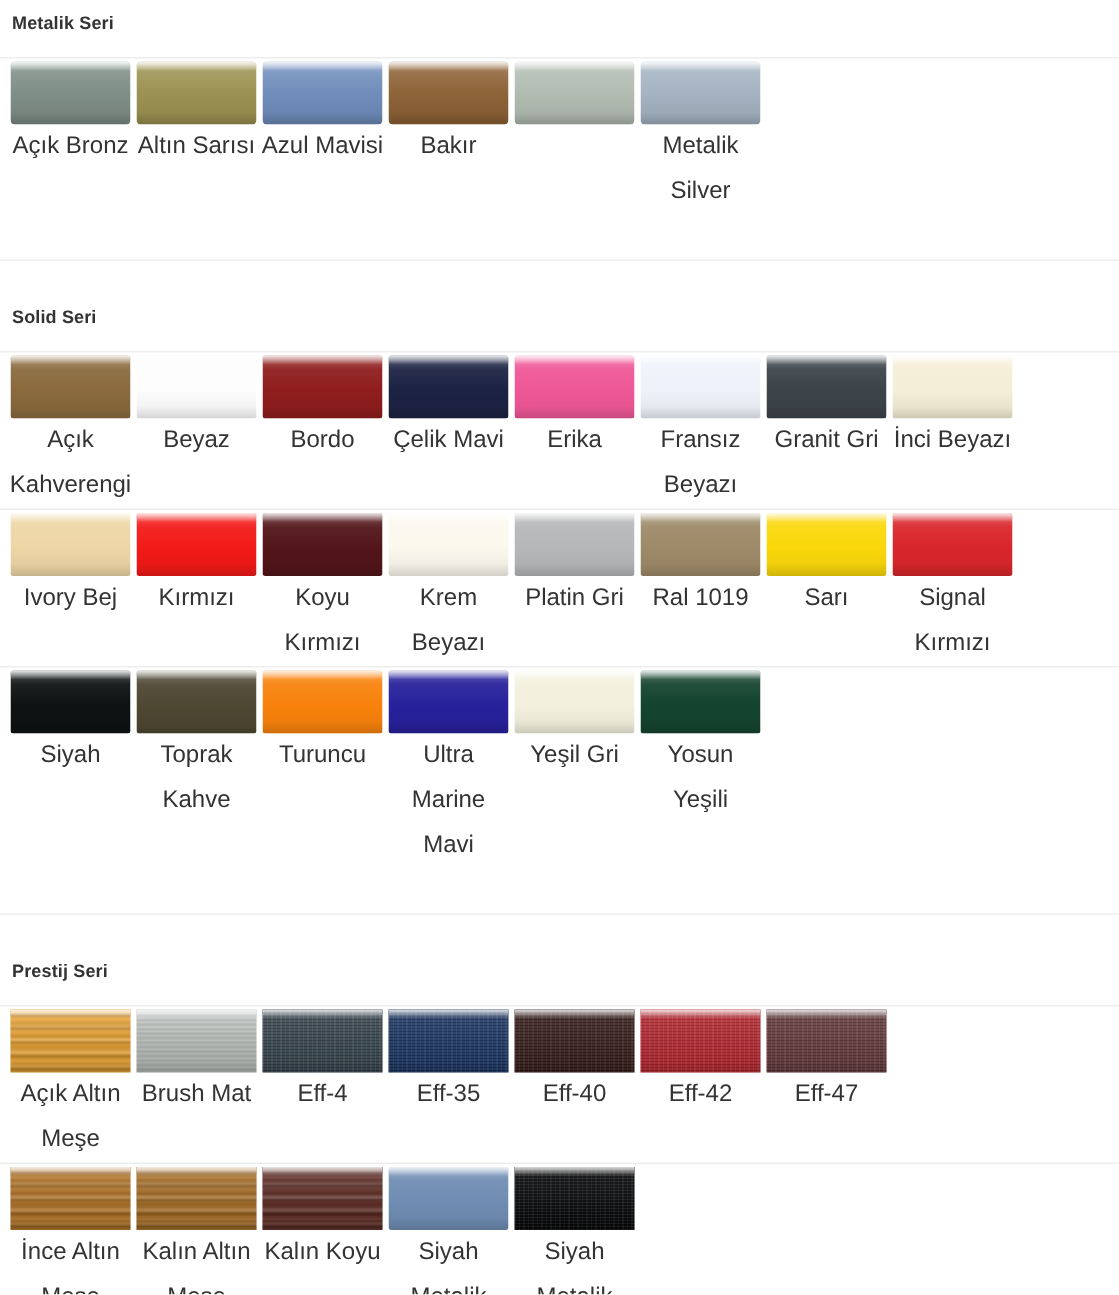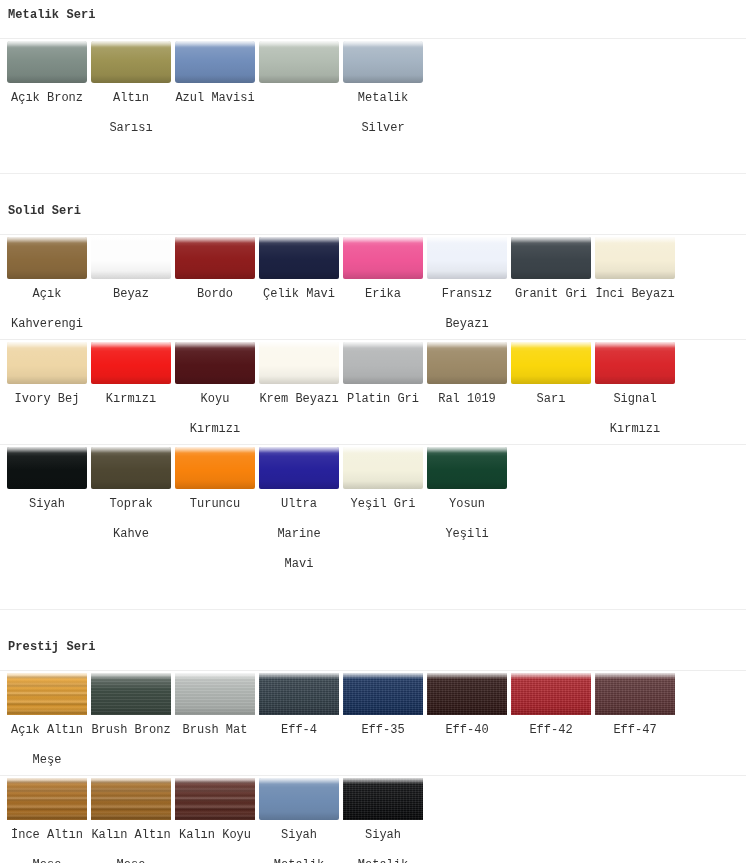--- a/index.html
+++ b/index.html
@@ -12,21 +12,21 @@
     -webkit-font-smoothing: antialiased;
   }
   #page {
     width: 746px;
     height: 863px;
     position: relative;
     overflow: hidden;
     background: #fff;
   }
 
-  .section { position: relative; font-family: Liberation Mono, monospace; }
+  .section { position: relative; }
 
   .section-title {
     font-size: 12px;
     font-weight: bold;
     color: #333333;
     padding: 0 0 0 8px;
     letter-spacing: 0.1px;
     line-height: 14px;
   }
 
@@ -130,21 +130,21 @@
     background-image:
       repeating-linear-gradient(0deg,
         rgba(255,255,255,0.14) 0px,
         rgba(255,255,255,0.00) 1px,
         rgba(0,0,0,0.06) 2px,
         rgba(255,255,255,0.00) 3px),
       linear-gradient(to bottom, rgba(255,255,255,0.34), rgba(255,255,255,0.02) 40%, rgba(0,0,0,0.10));
   }
 
   .chip-label {
-    font-size: 12px;
+    font-size: 16px;
     color: #333333;
     text-align: center;
     line-height: 28px;
     width: 84px;
     word-spacing: normal;
     white-space: normal;
   }
   .chip-label .lb { display: block; line-height: 30px; }
 
   .spacer-lg { height: 30px; }
@@ -178,20 +178,29 @@
               <span class="lb">Altın Sarısı</span>
               <span class="lb"></span>
             </div>
           </div>
           <div class="swatch-cell finish-metallic">
             <div class="chip-wrap">
               <div class="chip" style="background-color: rgb(111, 140, 186);"></div>
             </div>
             <div class="chip-label">
               <span class="lb">Azul Mavisi</span>
+              <span class="lb"></span>
+            </div>
+          </div>
+          <div class="swatch-cell finish-metallic">
+            <div class="chip-wrap">
+              <div class="chip" style="background-color: rgb(141, 98, 54);"></div>
+            </div>
+            <div class="chip-label">
+              <span class="lb">Bakır</span>
               <span class="lb"></span>
             </div>
           </div>
           <div class="swatch-cell finish-metallic">
             <div class="chip-wrap">
               <div class="chip" style="background-color: rgb(178, 188, 177);"></div>
             </div>
           </div>
           <div class="swatch-cell finish-metallic">
             <div class="chip-wrap">
@@ -426,29 +435,20 @@
             <div class="chip-wrap">
               <div class="chip" style="background-color: rgb(238, 162, 42);"></div>
             </div>
             <div class="chip-label">
               <span class="lb">Açık Altın</span>
               <span class="lb">Meşe</span>
             </div>
           </div>
           <div class="swatch-cell finish-brushed">
             <div class="chip-wrap">
-              <div class="chip" style="background-color: rgb(60, 74, 66);"></div>
-            </div>
-            <div class="chip-label">
-              <span class="lb">Brush Bronz</span>
-              <span class="lb"></span>
-            </div>
-          </div>
-          <div class="swatch-cell finish-brushed">
-            <div class="chip-wrap">
               <div class="chip" style="background-color: rgb(178, 183, 180);"></div>
             </div>
             <div class="chip-label">
               <span class="lb">Brush Mat</span>
               <span class="lb"></span>
             </div>
           </div>
           <div class="swatch-cell finish-textured">
             <div class="chip-wrap">
               <div class="chip" style="background-color: rgb(47, 61, 71);"></div>

